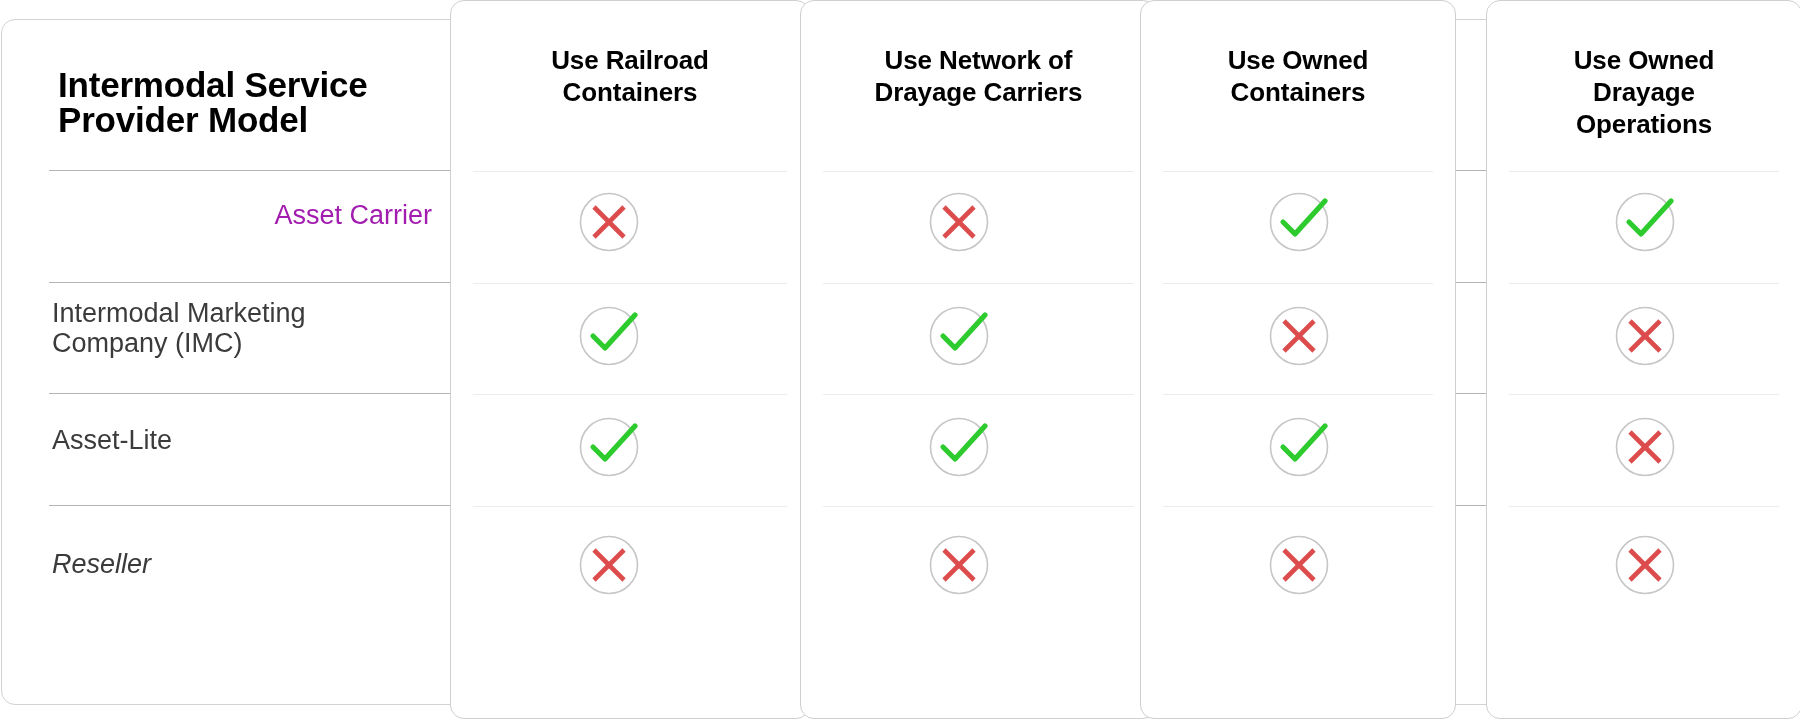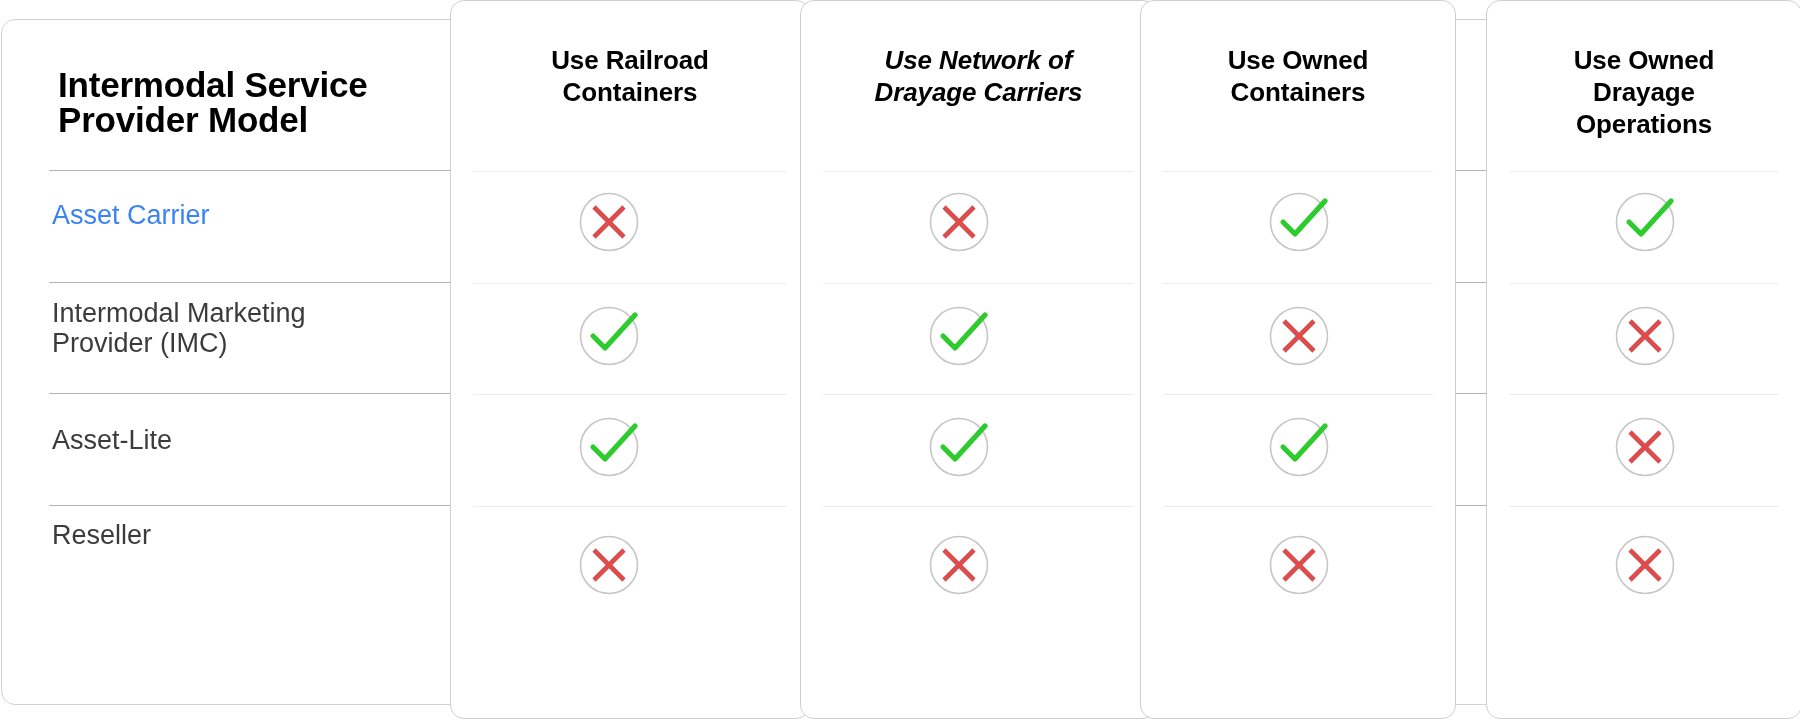--- a/index.html
+++ b/index.html
@@ -146,25 +146,25 @@
       <div class="card-mask" style="left: 451px; width: 314px;"></div>
       <div class="card-mask" style="left: 801px; width: 314px;"></div>
       <div class="card-mask" style="left: 1141px; width: 314px;"></div>
       <div class="card-mask" style="left: 1487px; width: 314px;"></div>
     </div>
 
   <div class="label-col">
     <div class="label-head">Intermodal Service
 Provider Model</div>
     <div id="row-labels">
-        <div class="label-cell" style="top: 181px; color: #3b82f6;">Asset Carrier</div>
+        <div class="label-cell" style="top: 181px; color: #a21caf; text-align: right;">Asset Carrier</div>
         <div class="label-cell" style="top: 279px; color: rgb(59, 59, 59);">Intermodal Marketing
-Provider (IMC)</div>
+Company (IMC)</div>
         <div class="label-cell" style="top: 406px; color: rgb(59, 59, 59);">Asset-Lite</div>
-        <div class="label-cell" style="top: 501px; color: rgb(59, 59, 59);">Reseller</div>
+        <div class="label-cell" style="top: 530px; color: rgb(59, 59, 59); font-style: italic;">Reseller</div>
       </div>
   </div>
 
   <div id="columns">
       <div class="col-card" style="left: 450px; width: 360px; border-color: rgb(207, 207, 207);">
         <div class="col-head" style="color: rgb(0, 0, 0);">Use Railroad
 Containers</div>
         <div class="col-divider" style="top: 170px; border-top-color: rgb(236, 236, 236);"></div>
         <div class="col-divider" style="top: 282px; border-top-color: rgb(236, 236, 236);"></div>
         <div class="col-divider" style="top: 393px; border-top-color: rgb(236, 236, 236);"></div>
@@ -193,21 +193,21 @@
         <div class="mark-cell" style="left: 127px; top: 533px;">
           <svg viewBox="0 0 62 62" width="62" height="62">
             <circle cx="31" cy="31" r="28.5" fill="none" stroke="#c6c6c6" stroke-width="1.6"></circle>
             <g stroke="#dc4c4c" stroke-width="4.6" stroke-linecap="butt">
               <line x1="16" y1="16" x2="46" y2="46"></line>
               <line x1="46" y1="16" x2="16" y2="46"></line>
             </g>
           </svg>
         </div>
       </div>
-      <div class="col-card" style="left: 800px; width: 357px; border-color: rgb(207, 207, 207); font-style: italic;">
+      <div class="col-card" style="left: 800px; width: 357px; border-color: rgb(207, 207, 207);">
         <div class="col-head" style="color: rgb(0, 0, 0);">Use Network of
 Drayage Carriers</div>
         <div class="col-divider" style="top: 170px; border-top-color: rgb(236, 236, 236);"></div>
         <div class="col-divider" style="top: 282px; border-top-color: rgb(236, 236, 236);"></div>
         <div class="col-divider" style="top: 393px; border-top-color: rgb(236, 236, 236);"></div>
         <div class="col-divider" style="top: 505px; border-top-color: rgb(236, 236, 236);"></div>
         <div class="mark-cell" style="left: 127px; top: 190px;">
           <svg viewBox="0 0 62 62" width="62" height="62">
             <circle cx="31" cy="31" r="28.5" fill="none" stroke="#c6c6c6" stroke-width="1.6"></circle>
             <g stroke="#dc4c4c" stroke-width="4.6" stroke-linecap="butt">

